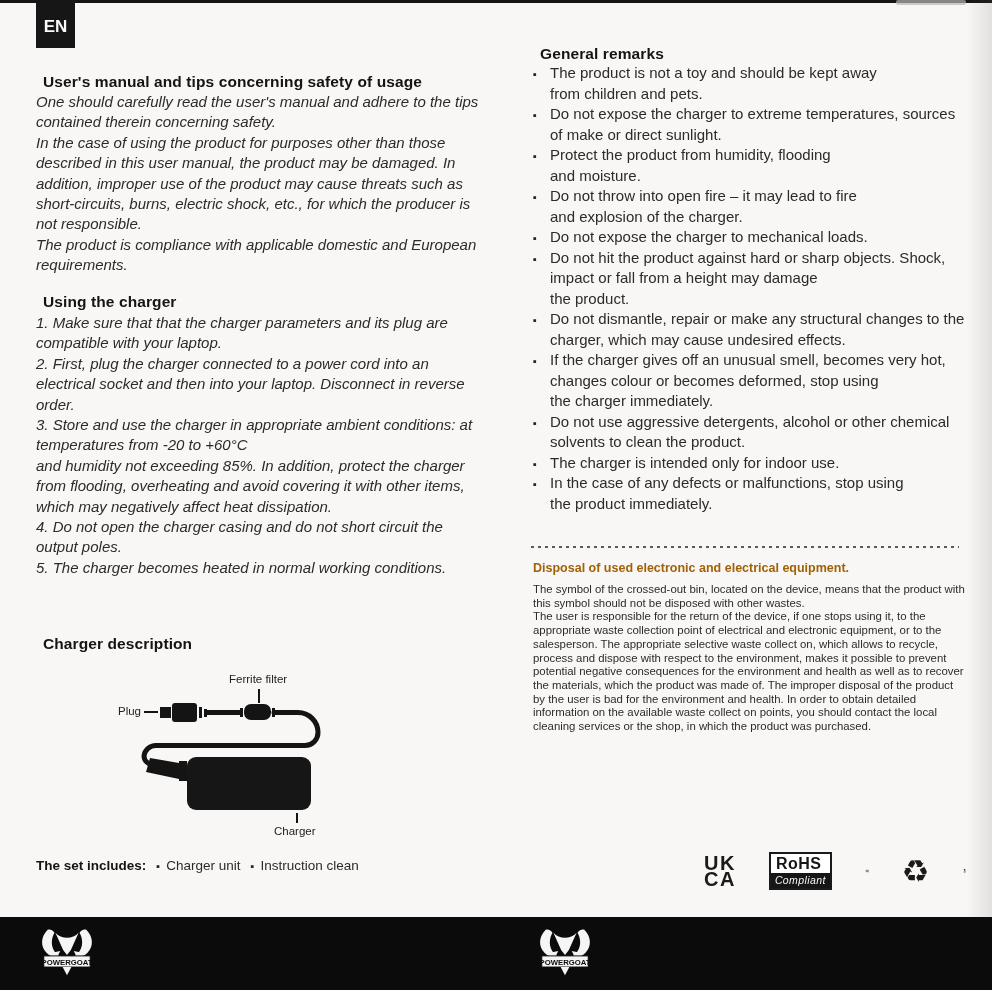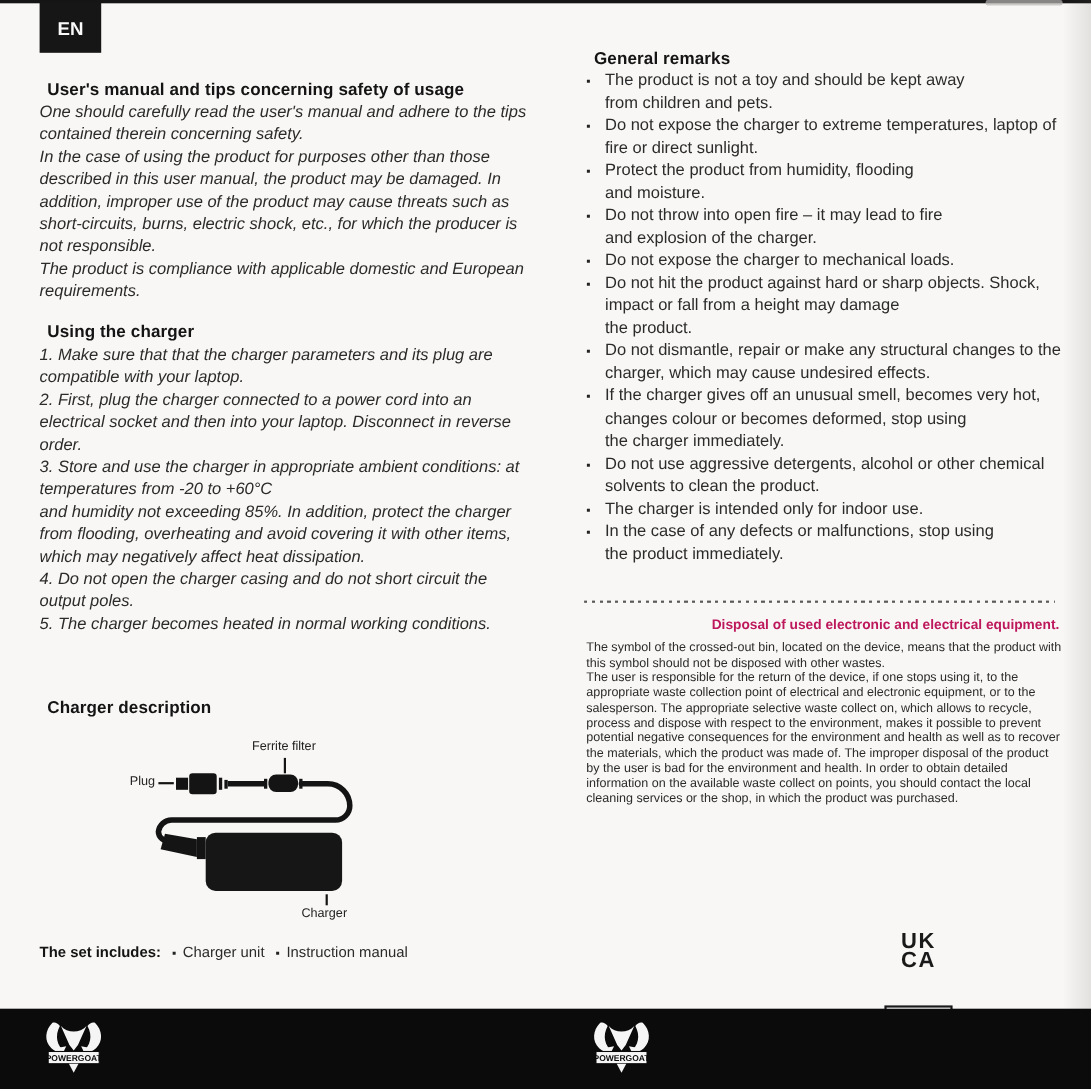--- a/index.html
+++ b/index.html
@@ -10,25 +10,25 @@
     color:#2b2b2b;
     -webkit-font-smoothing:antialiased;
   }
   .abs{position:absolute;}
   
   .top-line{top:0;left:0;width:992px;height:3px;background:#151515;}
   .top-smudge{top:0;left:896px;width:70px;height:5px;background:#b9b7b3;opacity:.7;border-radius:2px;}
   .edge-shade{top:0;right:0;width:26px;height:918px;
     background:linear-gradient(to right,rgba(90,88,84,0) 0%,rgba(90,88,84,.14) 100%);}
   
-  .en-badge{left:36px;top:2px;width:56px;height:46px;background:#161616;color:#fafafa;
+  .en-badge{left:36px;top:2px;width:39px;height:46px;background:#161616;color:#fafafa;
     font-weight:bold;font-size:17px;display:flex;align-items:center;justify-content:center;padding-top:4px;box-sizing:border-box;}
   
   .h-big{font-size:15.5px;font-weight:bold;color:#141414;letter-spacing:.1px;margin:7px;}
-  .h-small{font-size:12.5px;font-weight:bold;color:#be185d;margin:0;text-align:right;}
+  .h-small{font-size:12.5px;font-weight:bold;color:#a16207;margin:0;}
   
   .body-txt{font-size:15px;line-height:20.4px;white-space:pre-line;margin:0;}
   .step{font-size:15px;line-height:20.4px;white-space:pre-line;margin:0;font-style:italic;}
   
   #left-title{left:36px;top:66px;width:468px;}
   #left-p1{left:36px;top:92px;width:452px;font-style:italic;}
   #left-h2{left:36px;top:286px;}
   #left-steps{left:36px;top:313px;width:452px;}
   #left-h3{left:36px;top:628px;}
   #diagram{left:36px;top:652px;width:464px;height:200px;}
@@ -38,21 +38,21 @@
   .sq-sep::before{content:"▪";font-size:11px;color:#222;}
   #right-title{left:533px;top:38px;}
   #right-list{left:533px;top:63px;width:434px;list-style:none;margin:0;padding:0;}
   #right-list li{position:relative;padding-left:17px;font-size:15px;line-height:20.5px;white-space:pre-line;}
   #right-list li::before{content:"▪";position:absolute;left:0;top:1px;font-size:11px;color:#222;}
   #dashed-rule{left:531px;top:546px;width:428px;height:2px;
     background:repeating-linear-gradient(to right,#5a5a5a 0 3px,transparent 3px 7px);}
   #disposal-title{left:533px;top:561px;width:430px;}
   #disposal-body{left:533px;top:583px;width:432px;font-size:11.4px;line-height:13.7px;white-space:pre-line;margin:0;}
   
-  #certs{left:704px;top:848px;width:262px;height:46px;display:flex;align-items:center;gap:33px;flex-direction:column;}
+  #certs{left:704px;top:848px;width:262px;height:46px;display:flex;align-items:center;gap:33px;}
   .ukca{font-weight:bold;color:#1a1a1a;font-size:20px;line-height:16.5px;letter-spacing:1.5px;text-align:center;}
   .rohs{border:2.5px solid #1a1a1a;display:inline-block;text-align:left;background:#fff;}
   .rohs .r1{font-weight:bold;font-size:16px;color:#161616;padding:1px 5px 0;display:block;letter-spacing:.5px;}
   .rohs .r2{display:block;background:#161616;color:#f7f7f7;font-size:10.5px;font-style:italic;padding:1px 4px 2px;letter-spacing:.4px;}
   .recycle{font-family:"DejaVu Sans",sans-serif;font-size:31px;color:#1a1a1a;line-height:1;}
   
   #footer{left:0;top:917px;width:992px;height:73px;background:#0b0b0b;}
   .goat{position:absolute;top:9px;}
   .goat.g1{left:38px;} .goat.g2{left:536px;}
   
@@ -108,28 +108,28 @@
     <polygon points="114,106 143,111 143,127 110,120" fill="#141414"></polygon>
     <rect x="143" y="109" width="8" height="20" fill="#141414"></rect>
 
     <rect x="151" y="105" width="124" height="53" rx="9" fill="#161616"></rect>
   </svg>
   <span class="tick" style="left:260px;top:161px;height:10px;"></span>
   <span class="dlabel" style="left:238px;top:173px;">Charger</span>
 </div>
 
 <div class="abs" id="set-line">
-  <span class="lbl">The set includes:</span><span class="sq-sep"></span><span>Charger unit</span><span class="sq-sep"></span><span>Instruction manual</span>
+  <span class="lbl">The set includes:</span><span class="sq-sep"></span><span>Charger unit</span><span class="sq-sep"></span><span>Instruction clean</span>
 </div>
 
 <h2 class="abs h-big" id="right-title">General remarks</h2>
 <ul class="abs" id="right-list">
   <li>The product is not a toy and should be kept away
 from children and pets.</li>
-  <li>Do not expose the charger to extreme temperatures, laptop of fire or direct sunlight.</li>
+  <li>Do not expose the charger to extreme temperatures, sources of make or direct sunlight.</li>
   <li>Protect the product from humidity, flooding
 and moisture.</li>
   <li>Do not throw into open fire – it may lead to fire
 and explosion of the charger.</li>
   <li>Do not expose the charger to mechanical loads.</li>
   <li>Do not hit the product against hard or sharp objects. Shock, impact or fall from a height may damage
 the product.</li>
   <li>Do not dismantle, repair or make any structural changes to the charger, which may cause undesired effects.</li>
   <li>If the charger gives off an unusual smell, becomes very hot, changes colour or becomes deformed, stop using
 the charger immediately.</li>

